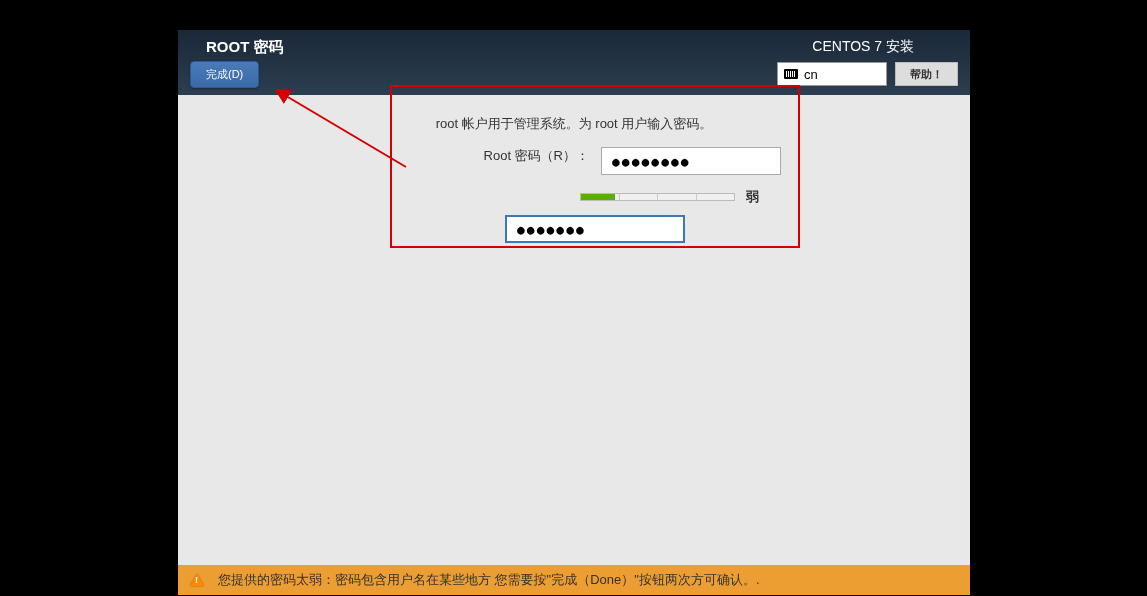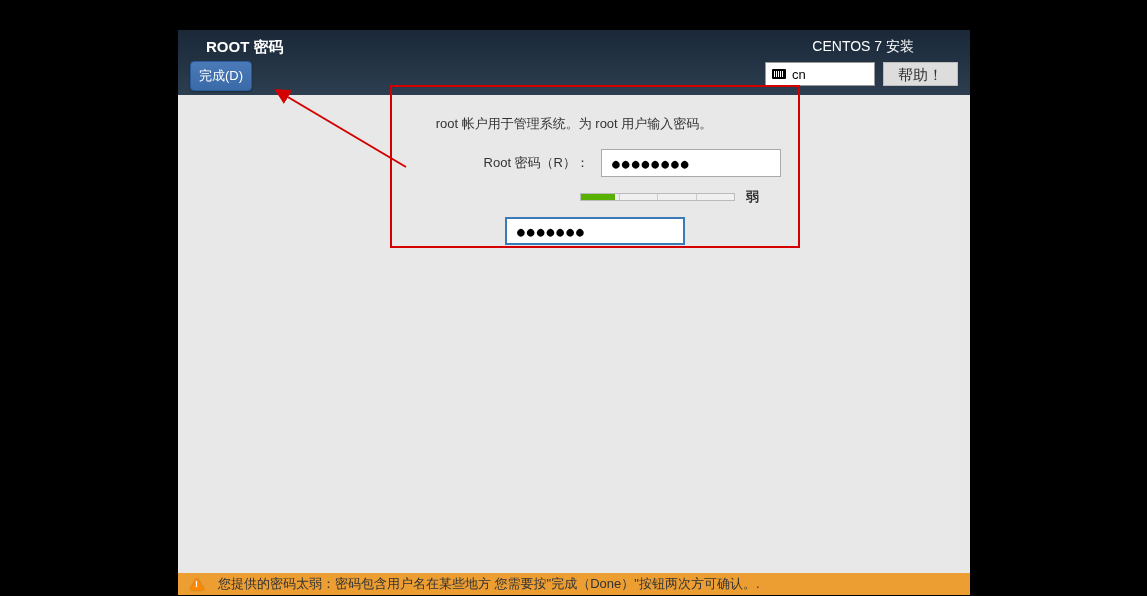--- a/index.html
+++ b/index.html
@@ -40,22 +40,22 @@
       color: #fff;
       font-size: 15px;
       font-weight: bold;
       margin-left: 16px;
     }
     .done-button {
       background: linear-gradient(to bottom, #4a7ab8, #3a6aa8);
       border: 1px solid #2a5a98;
       border-radius: 4px;
       color: #fff;
-      font-size: 13px;
-      padding: 5px 8px;
+      font-size: 11px;
+      padding: 5px 15px;
       cursor: pointer;
       box-shadow: 0 1px 2px rgba(0,0,0,0.3);
     }
     .header-right {
       display: flex;
       flex-direction: column;
       align-items: flex-end;
       gap: 6px;
     }
     .installer-title {
@@ -92,24 +92,25 @@
       top: 2px;
       left: 2px;
       right: 2px;
       bottom: 2px;
       background: repeating-linear-gradient(to right, #fff 0 1px, #000 1px 2px);
     }
     .help-button {
       background: #ddd;
       border: 1px solid #bbb;
       padding: 3px 14px;
-      font-size: 15px;
+      font-size: 11px;
       color: #333;
       cursor: pointer;
       height: 24px;
+      font-weight: bold;
     }
     .content {
       position: relative;
       height: 496px;
       background: #e8e8e8;
     }
     .highlight-box {
       position: absolute;
       left: 212px;
       top: -10px;
@@ -131,21 +132,21 @@
       text-align: center;
     }
     .instruction {
       color: #333;
       font-size: 13px;
       margin-bottom: 14px;
     }
     .form-row {
       display: flex;
       justify-content: center;
-      align-items: center;
+      align-items: flex-start;
       gap: 12px;
       margin-bottom: 8px;
       height: 32px;
       padding-left: 42px;
     }
     .form-label {
       width: 180px;
       text-align: right;
       font-size: 13px;
       color: #333;
@@ -208,21 +209,21 @@
       font-size: 13px;
       color: #333;
       font-weight: bold;
       width: 15px;
     }
     .warning-bar {
       position: absolute;
       bottom: 0;
       left: 0;
       right: 0;
-      height: 22px;
+      height: 30px;
       background: #f0ad4e;
       background: #ec9e33;
       display: flex;
       align-items: center;
       padding: 0 12px;
       gap: 14px;
     }
     .warning-icon {
       width: 0;
       height: 0;

